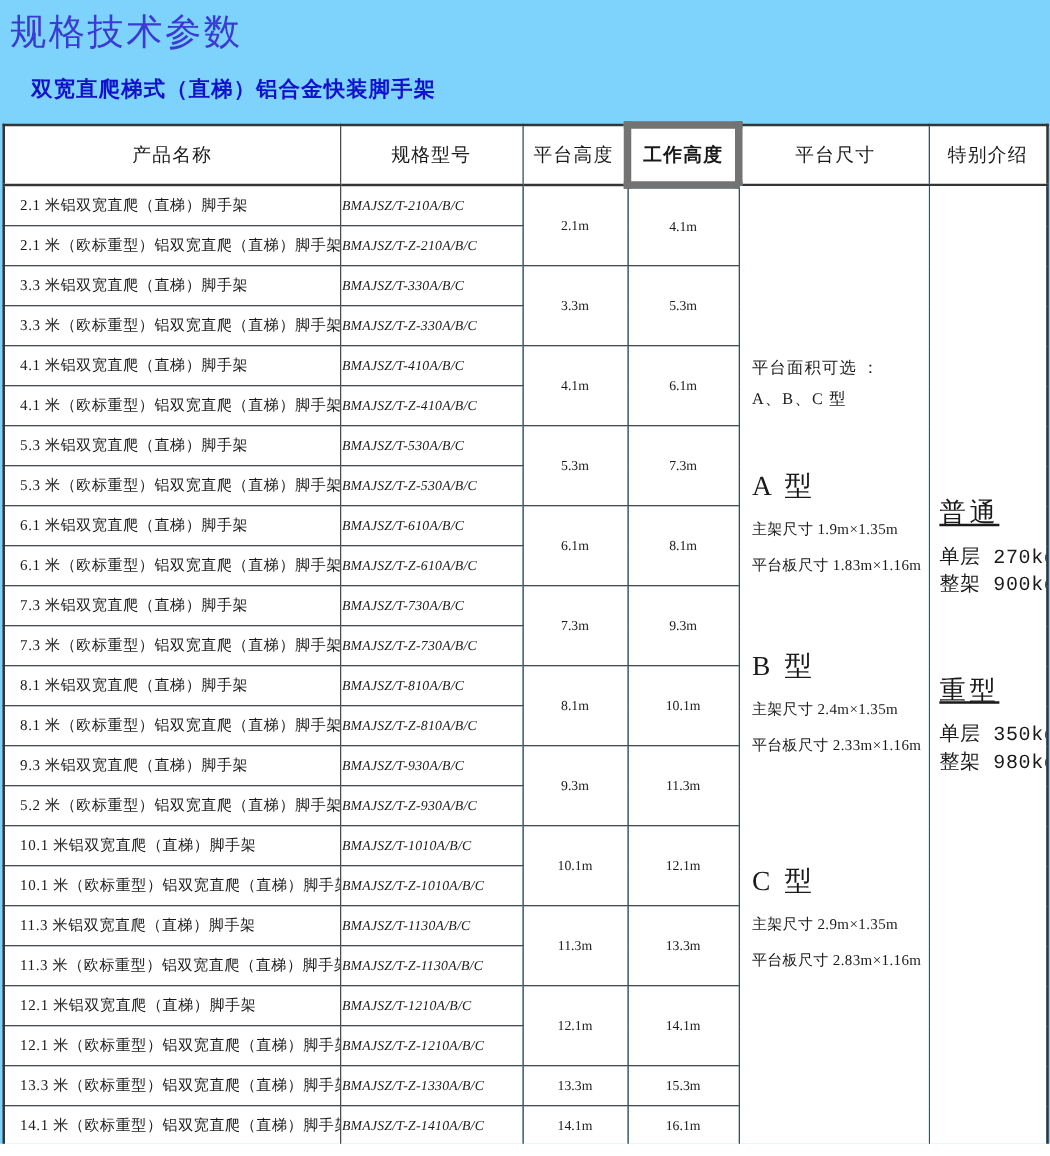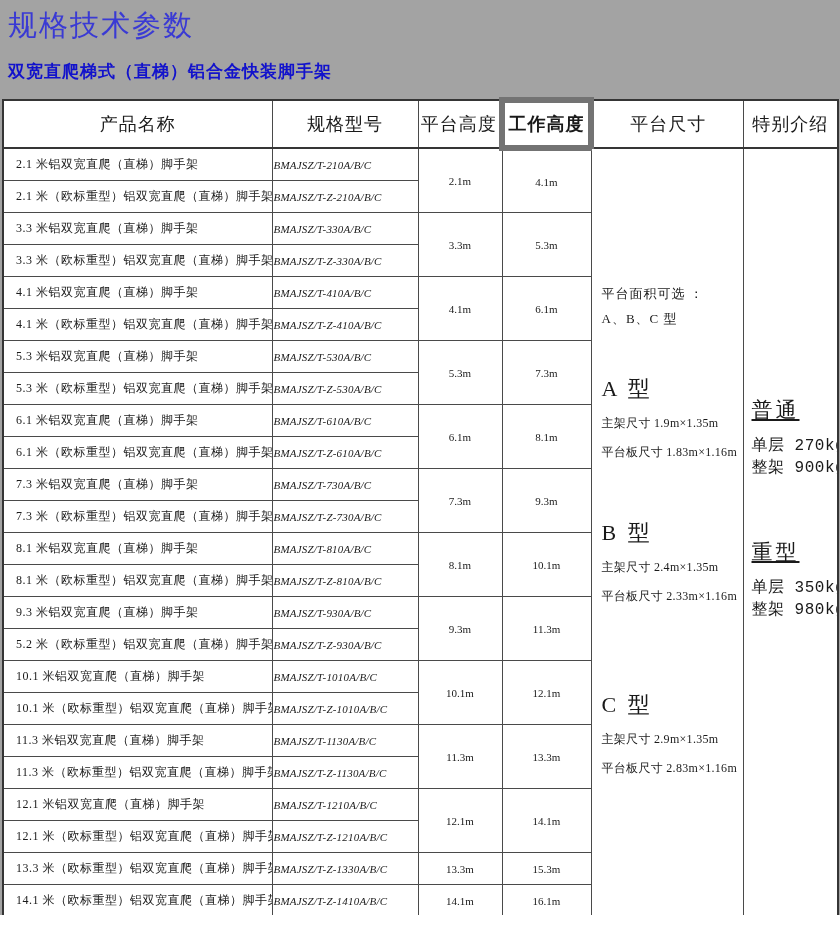--- a/index.html
+++ b/index.html
@@ -7,38 +7,38 @@
     --subtitle-blue:#1212cc;
     --border:#4a4a4a;
     --border-strong:#353535;
   }
   html,body{margin:0;padding:0;background:#ffffff;}
   body{
     width:840px;height:925px;
     font-family:"Liberation Serif","DejaVu Serif",serif;
     color:#1a1a1a;
   }
-  .page{position:relative;width:840px;height:915px;overflow:hidden;background:#a3a3a3;}
+  .page{position:relative;width:840px;height:915px;overflow:hidden;background:#7dd3fc;}
   .title{
     position:absolute;left:8px;top:6px;
     font-size:29px;letter-spacing:2px;font-weight:500;
     color:var(--title-blue);
   }
   .subtitle{
-    position:absolute;left:8px;top:60px;
+    position:absolute;left:25px;top:60px;
     font-size:17px;font-weight:bold;letter-spacing:1px;
     color:var(--subtitle-blue);
   }
   table.spec{
     position:absolute;left:2px;top:97px;
     width:835px;border-collapse:collapse;table-layout:fixed;
     border:2px solid var(--border-strong);
   }
   .spec th{
-    height:40px;font-size:18px;font-weight:normal;
+    height:40px;font-size:15px;font-weight:normal;
     border:1px solid var(--border);
     border-bottom:2px solid var(--border-strong);
     letter-spacing:1px;white-space:nowrap;
     background:#fff;
   }
   .spec th.hl{
     font-weight:bold;
     border:6px solid #737373;
   }
   .spec td{

